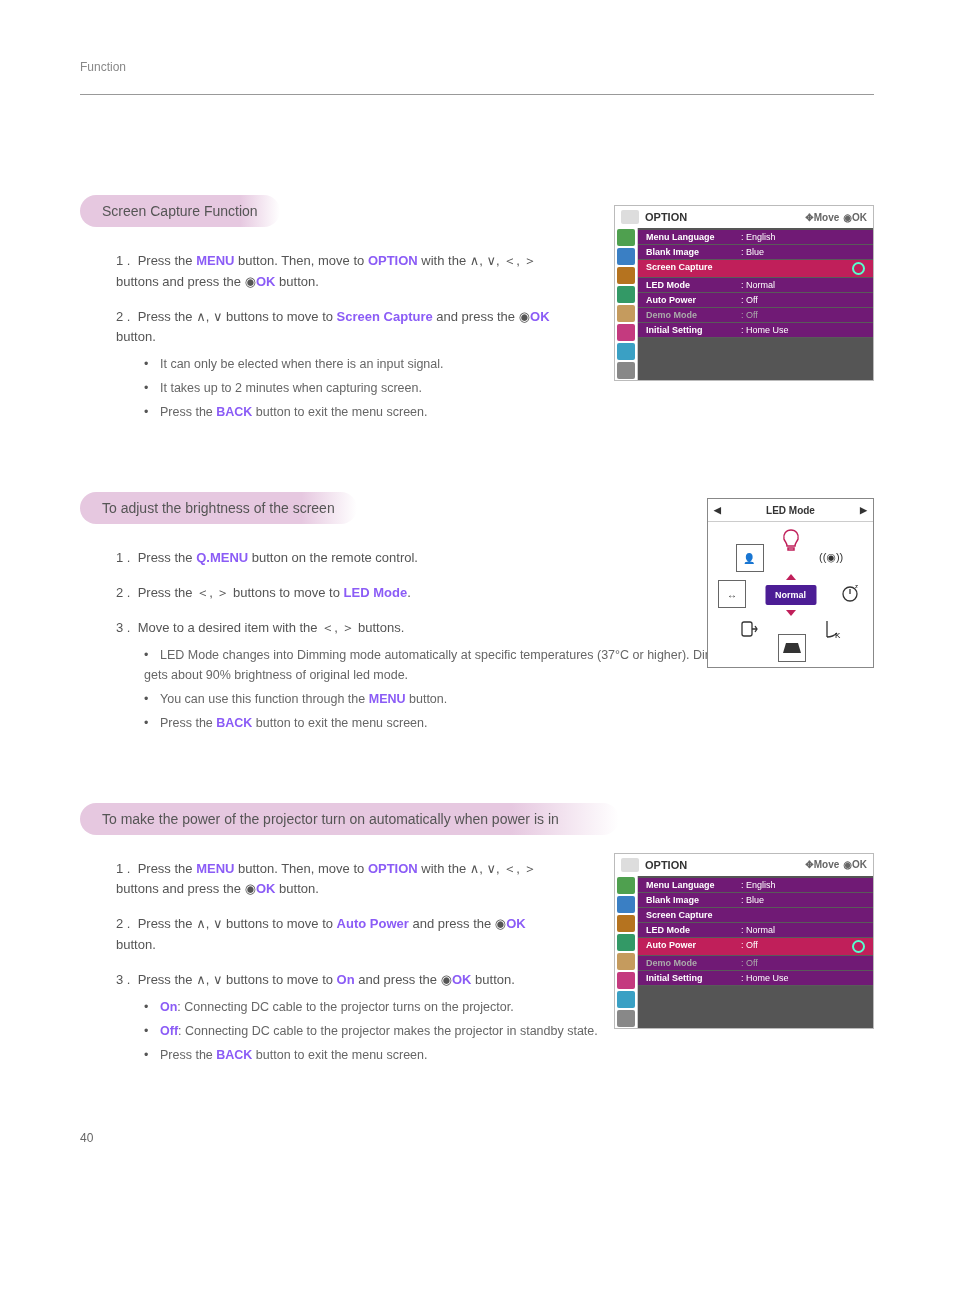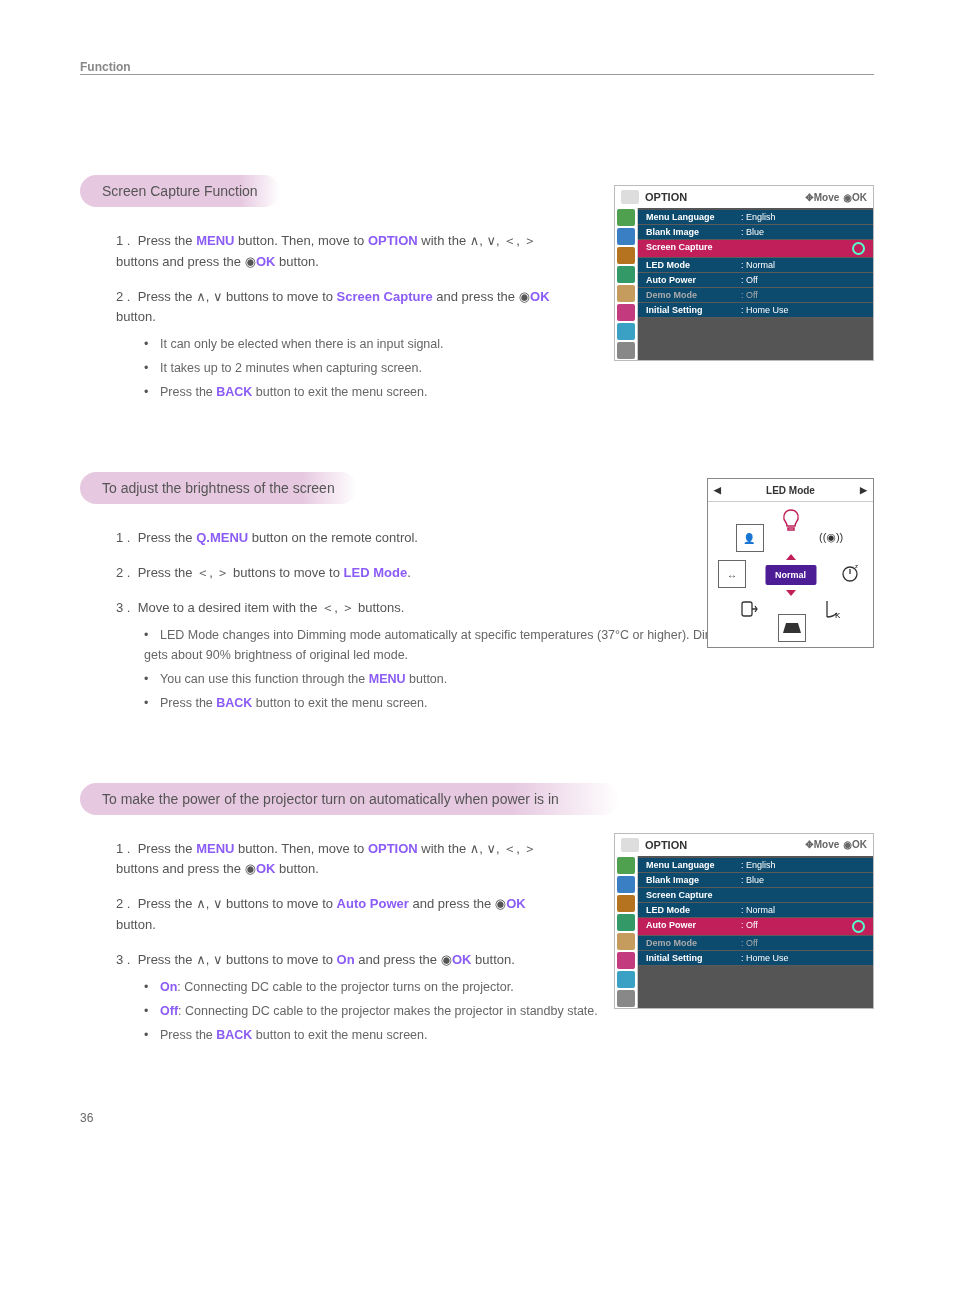--- a/index.html
+++ b/index.html
@@ -13,23 +13,22 @@
     width: 954px;
     margin: 0 auto;
     padding: 60px 80px 40px 80px;
     box-sizing: border-box;
     position: relative;
   }
   .header-label {
     font-size: 12px;
     color: #888;
     border-bottom: 1px solid #999;
-    padding-bottom: 0;
+    padding-bottom: 20px;
     margin-bottom: 100px;
-    font-weight: bold;
   }
   .section-heading {
     display: inline-block;
     background: linear-gradient(to right, #e6c8e0, #e6c8e0 80%, #fff);
     border-radius: 18px;
     padding: 8px 22px;
     font-size: 14px;
     color: #555;
     margin-bottom: 24px;
   }
@@ -126,21 +125,21 @@
   .sb7{background:#3aa0c4;}
   .sb8{background:#888;}
   .osd-list{
     flex:1;
     padding:2px 0;
   }
   .osd-row{
     display:flex;
     padding:2px 8px;
     font-size:9px;
-    background:#0c4a6e;
+    background:#701a75;
     border-bottom:1px solid #5a5a5a;
   }
   .osd-row .label{width:95px;font-weight:bold;color:#fff;}
   .osd-row .val{color:#fff;}
   .osd-row.hl{background:#c01f5a;}
   .osd-row.dim .label,.osd-row.dim .val{color:#aaa;}
   .osd-row.hl .dot{
     width:9px;height:9px;border-radius:50%;
     background:#c01f5a;border:2px solid #56ffce;
     margin-left:auto;
@@ -423,14 +422,14 @@
         <span>Press the ∧, ∨ buttons to move to </span><b>On</b><span> and press the ◉</span><b>OK</b><span> button.</span>
         <ul class="bullets" style="max-width:660px;">
           <li><b>On</b><span>: Connecting DC cable to the projector turns on the projector.</span></li>
           <li><b>Off</b><span>: Connecting DC cable to the projector makes the projector in standby state.</span></li>
           <li><span>Press the </span><b>BACK</b><span> button to exit the menu screen.</span></li>
         </ul>
       </li>
     </ol>
   </div>
 
-  <div class="page-number">36</div>
+  <div class="page-number">40</div>
 </div>
 
 </body></html>

